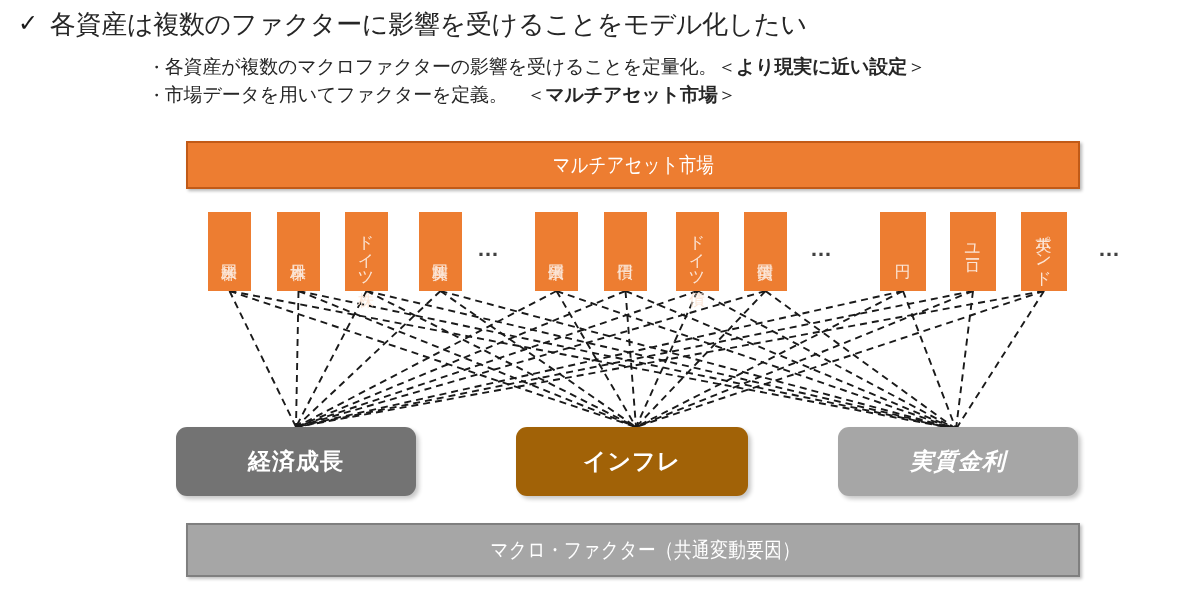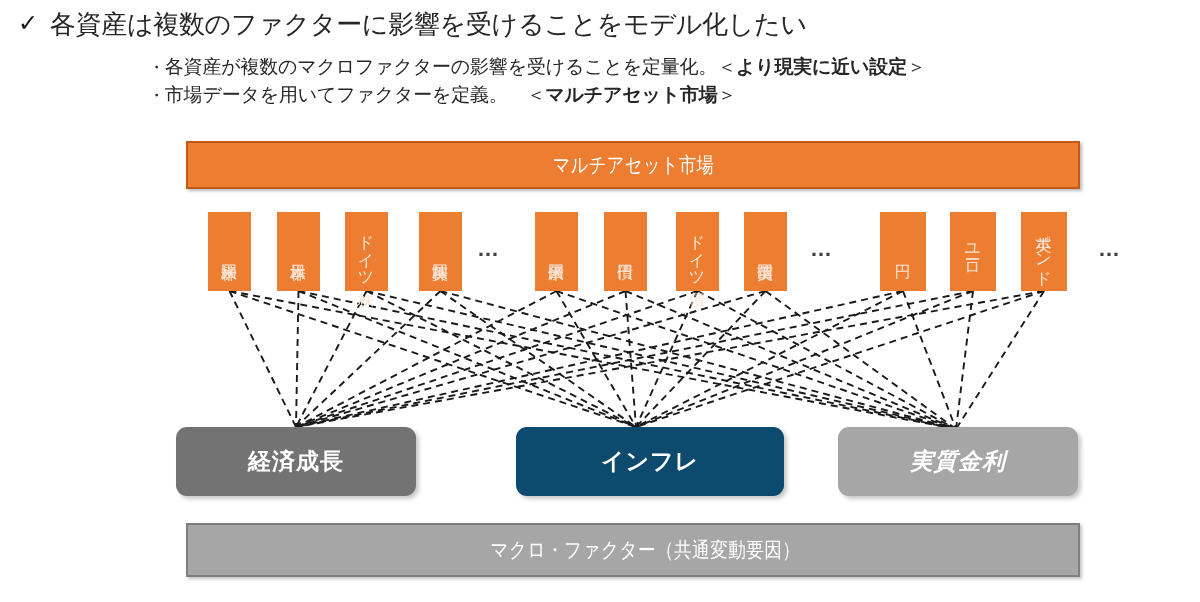--- a/index.html
+++ b/index.html
@@ -169,21 +169,21 @@
     box-shadow: 3px 3px 4px rgba(0,0,0,0.22);
     box-sizing: border-box;
   }
   .factor-box .factor-label {
     color: #ffffff;
     font-size: 23px;
     font-weight: 700;
     letter-spacing: 1px;
   }
   #factor-growth { left: 176px; width: 240px; background: #737373; }
-  #factor-inflation { left: 516px; width: 268px; background: #0c4a6e; }
+  #factor-inflation { left: 516px; width: 232px; background: #a16207; }
   #factor-rates { left: 838px; width: 240px; background: #A6A6A6; font-style: italic; }
 
   
   #connector-layer {
     position: absolute;
     left: 0;
     top: 0;
     width: 1200px;
     height: 602px;
     pointer-events: none;

